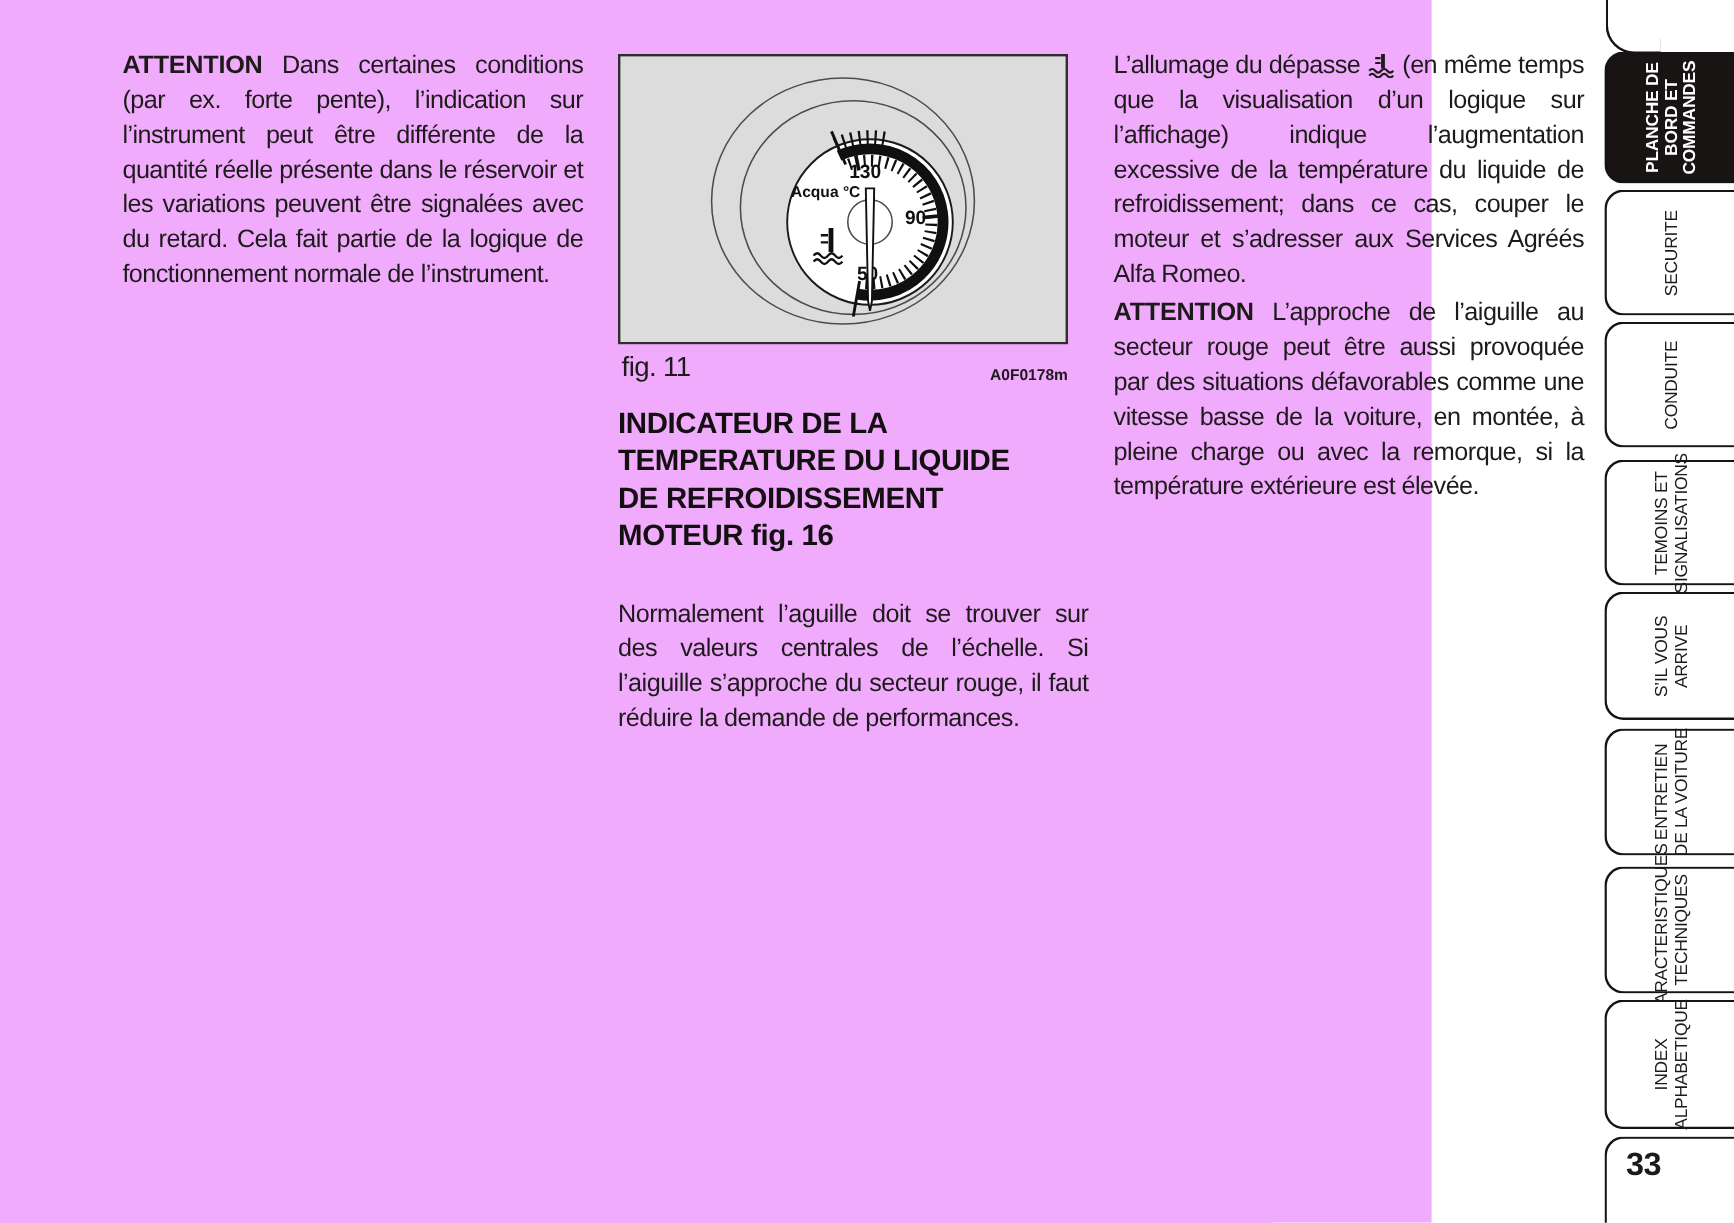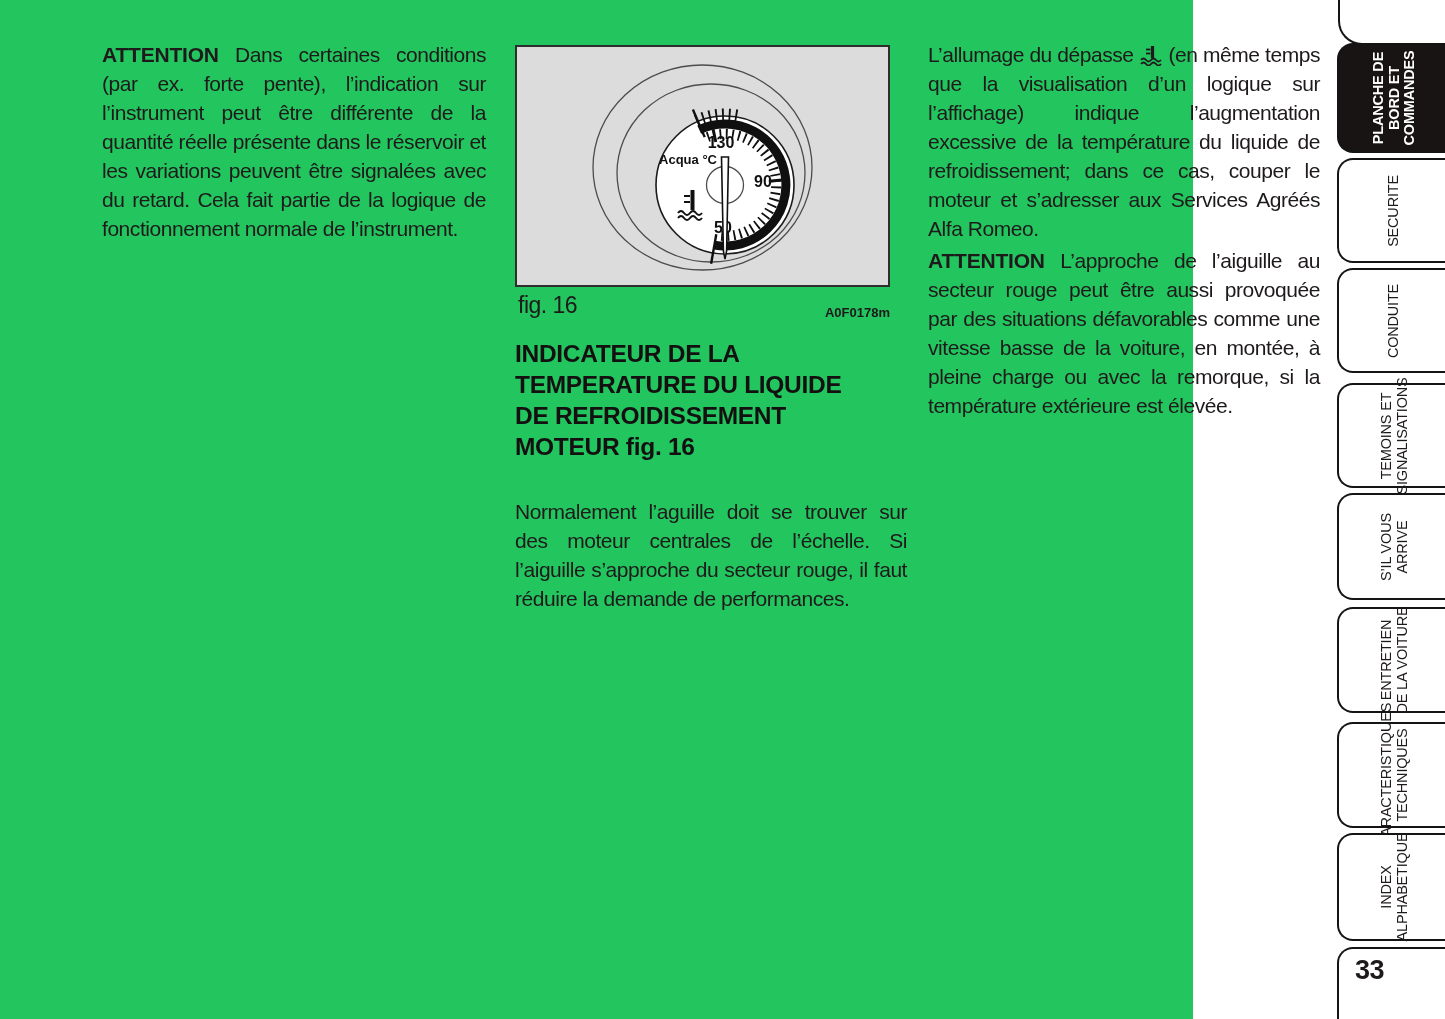--- a/index.html
+++ b/index.html
@@ -1,18 +1,18 @@
 <!DOCTYPE html>
 <html><head>
 <meta charset="utf-8">
 <style>
   * { margin:0; padding:0; box-sizing:border-box; }
   html,body { width:1445px; height:1019px; background:#ffffff; overflow:hidden;
     font-family:"Liberation Sans", sans-serif; }
-  .page { position:relative; width:1193px; height:1019px; background:#22c55e; }
+  .page { position:relative; width:1193px; height:1019px; background:#f0abfc; }
 
   
   .col { position:absolute; color:#1e1a1b; }
   .body-text { font-size:21px; line-height:29px; letter-spacing:-0.45px;
     text-align:justify; color:#1e1a1b; }
   .body-text + .body-text { margin-top:3px; }
   .lead { font-weight:bold; letter-spacing:-0.2px; }
 
   .col-left   { left:102px; top:40px;  width:384px; }
   .col-mid    { left:515px; top:338px; width:392px; }
@@ -100,27 +100,27 @@
         <line x1="169" y1="157" x2="175" y2="157" stroke="#101010" stroke-width="2"></line>
         <path d="M163,168 q3,-4 6,0 t6,0 t6,0 t6,0" fill="none" stroke="#101010" stroke-width="2"></path>
         <path d="M163,173 q3,-4 6,0 t6,0 t6,0 t6,0" fill="none" stroke="#101010" stroke-width="2"></path>
       </g>
 
       <circle cx="210" cy="140" r="18.5" fill="none" stroke="#4c4c4c" stroke-width="1.3"></circle>
       <path d="M206.5,112 L213.5,112 L211.6,206 L210,214 L208.4,206 Z" fill="#ffffff" stroke="#101010" stroke-width="1.6"></path>
     </svg>
   </div>
   <div class="fig-caption-row">
-    <span class="fig-label">fig. 16</span>
+    <span class="fig-label">fig. 11</span>
     <span class="fig-code">A0F0178m</span>
   </div>
 
   <div class="col col-mid">
     <h2 class="heading">INDICATEUR DE LA TEMPERATURE DU LIQUIDE DE REFROIDISSEMENT MOTEUR fig. 16</h2>
-    <p class="body-text">Normalement l’aguille doit se trouver sur des moteur centrales de l’échelle. Si l’aiguille s’approche du secteur rouge, il faut réduire la demande de performances.</p>
+    <p class="body-text">Normalement l’aguille doit se trouver sur des valeurs centrales de l’échelle. Si l’aiguille s’approche du secteur rouge, il faut réduire la demande de performances.</p>
   </div>
 
   <div class="col col-right">
     <p class="body-text"><span>L’allumage du dépasse</span><svg class="inline-icon" width="25" height="21" viewBox="0 0 25 21">
         <line x1="13.5" y1="1" x2="13.5" y2="13" stroke="#1e1a1b" stroke-width="3.2"></line>
         <line x1="7" y1="4.5" x2="11.5" y2="4.5" stroke="#1e1a1b" stroke-width="1.8"></line>
         <line x1="7" y1="8.5" x2="11.5" y2="8.5" stroke="#1e1a1b" stroke-width="1.8"></line>
         <path d="M2,15 q2.5,-3 5,0 t5,0 t5,0 t5,0" fill="none" stroke="#1e1a1b" stroke-width="1.8"></path>
         <path d="M2,19 q2.5,-3 5,0 t5,0 t5,0 t5,0" fill="none" stroke="#1e1a1b" stroke-width="1.8"></path>
       </svg><span>(en même temps que la visualisation d’un logique sur l’affichage) indique l’augmentation excessive de la température du liquide de refroidissement; dans ce cas, couper le moteur et s’adresser aux Services Agréés Alfa Romeo.</span></p>

